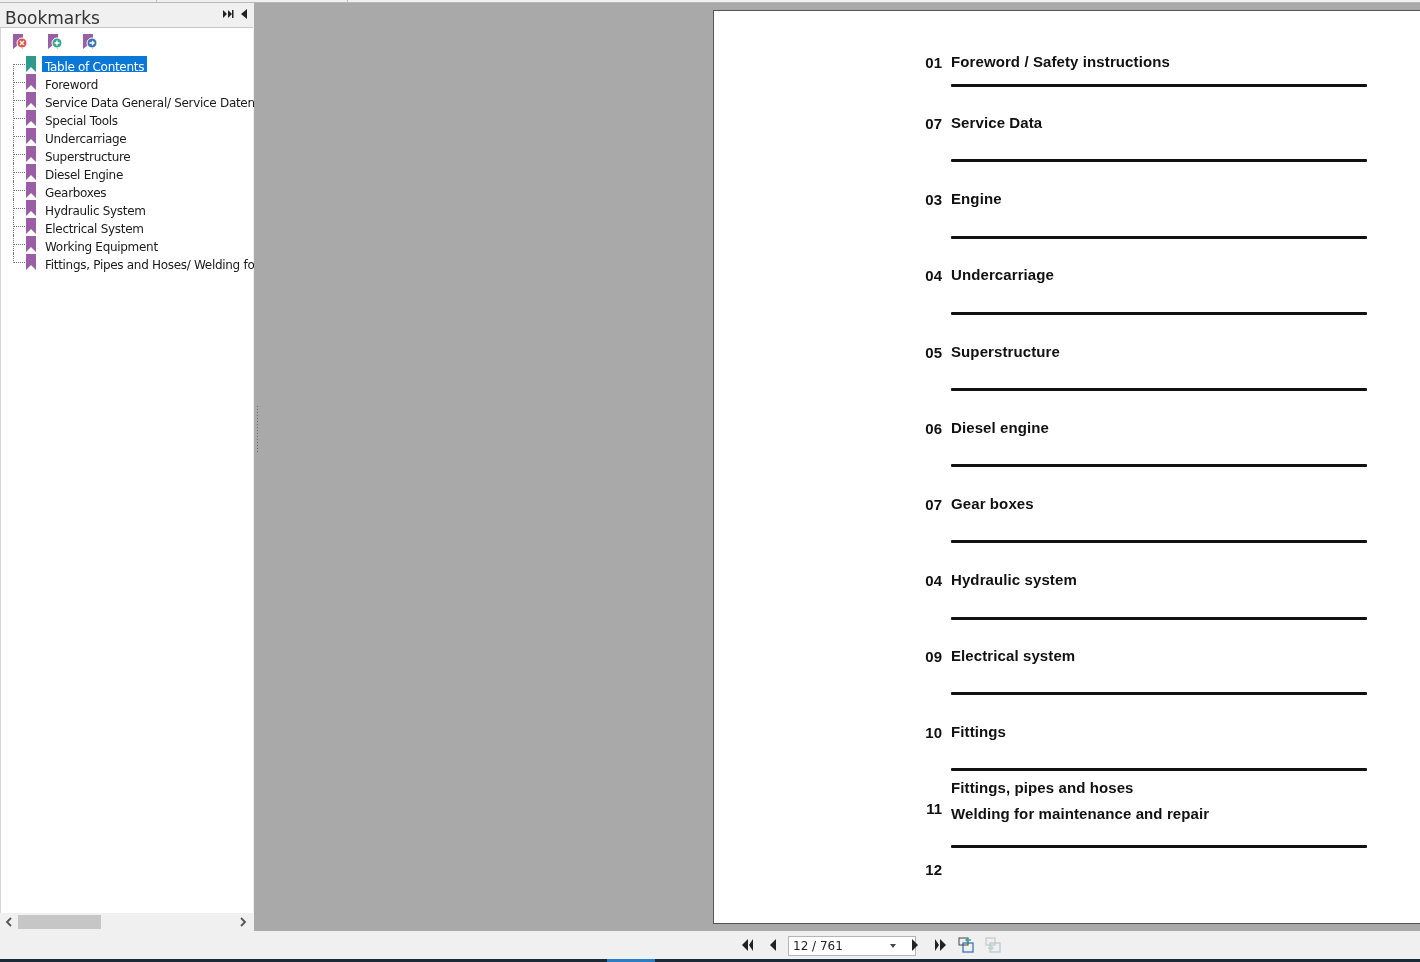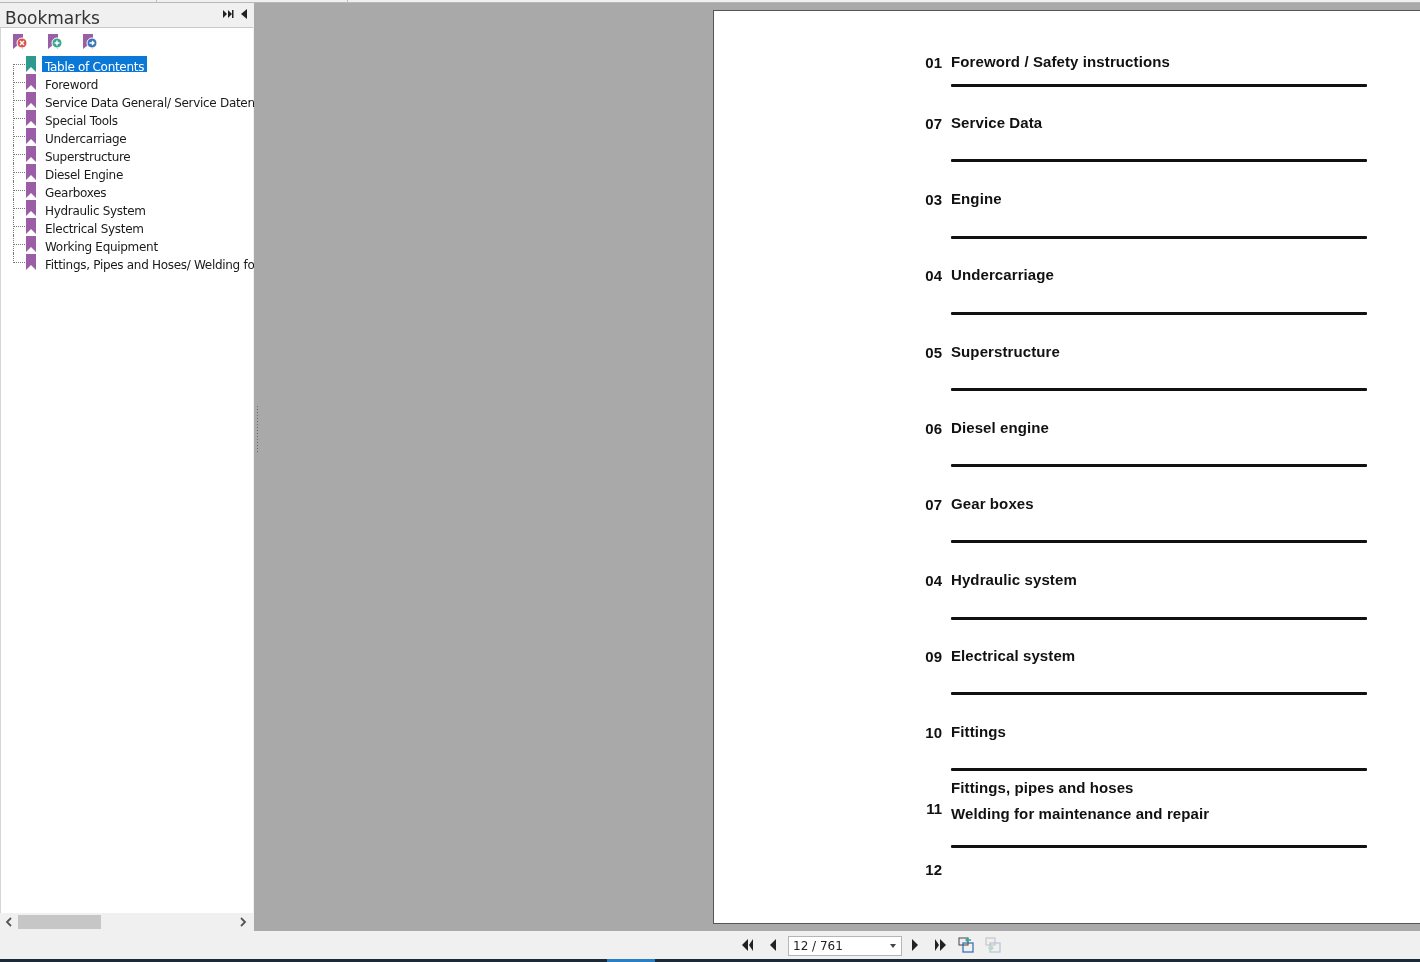--- a/index.html
+++ b/index.html
@@ -40,21 +40,21 @@
     #viewer { position: absolute; left: 260px; top: 3px; width: 1160px; height: 928px; background: #a9a9a9; overflow: hidden; }
     #page { position: absolute; left: 453px; top: 7px; width: 842px; height: 914px; background: #fff; border: 1px solid #555; border-right: none; text-align: right; }
 
     .toc-num { position: absolute; left: 204px; width: 24px; font-family: "Liberation Sans", sans-serif; font-weight: bold; font-size: 15px; color: #111; }
     .toc-title { position: absolute; left: 237px; font-family: "Liberation Sans", sans-serif; font-weight: bold; font-size: 15px; color: #111; white-space: nowrap; letter-spacing: 0.1px; }
     .toc-rule { position: absolute; left: 237px; width: 416px; height: 3px; background: #111; border-radius: 1px; }
 
     
     #bottombar { position: absolute; left: 0; top: 931px; width: 1420px; height: 28px; background: #f0f0f0; }
     .nav-btn { position: absolute; top: 7px; width: 16px; height: 14px; }
-    #page-field { position: absolute; left: 788px; top: 5px; width: 114px; height: 20px; background: #fff; border: 1px solid #b5b5b5; }
+    #page-field { position: absolute; left: 788px; top: 5px; width: 128px; height: 20px; background: #fff; border: 1px solid #b5b5b5; }
     #page-field input { position: absolute; left: 4px; top: 1px; width: 90px; height: 16px; border: none; outline: none; font-size: 12px; font-family: "DejaVu Sans", sans-serif; color: #222; background: transparent; }
     #page-dd { position: absolute; left: 100px; top: 6px; width: 8px; height: 6px; }
     #taskbar { position: absolute; left: 0; top: 959px; width: 1420px; height: 3px; background: #1b2a36; }
     #taskbar .accent { position: absolute; left: 607px; top: 0; width: 48px; height: 3px; background: #2a7fc4; }
   </style>
 </head>
 <body>
 
 <div id="app">
   <div id="topstrip">

